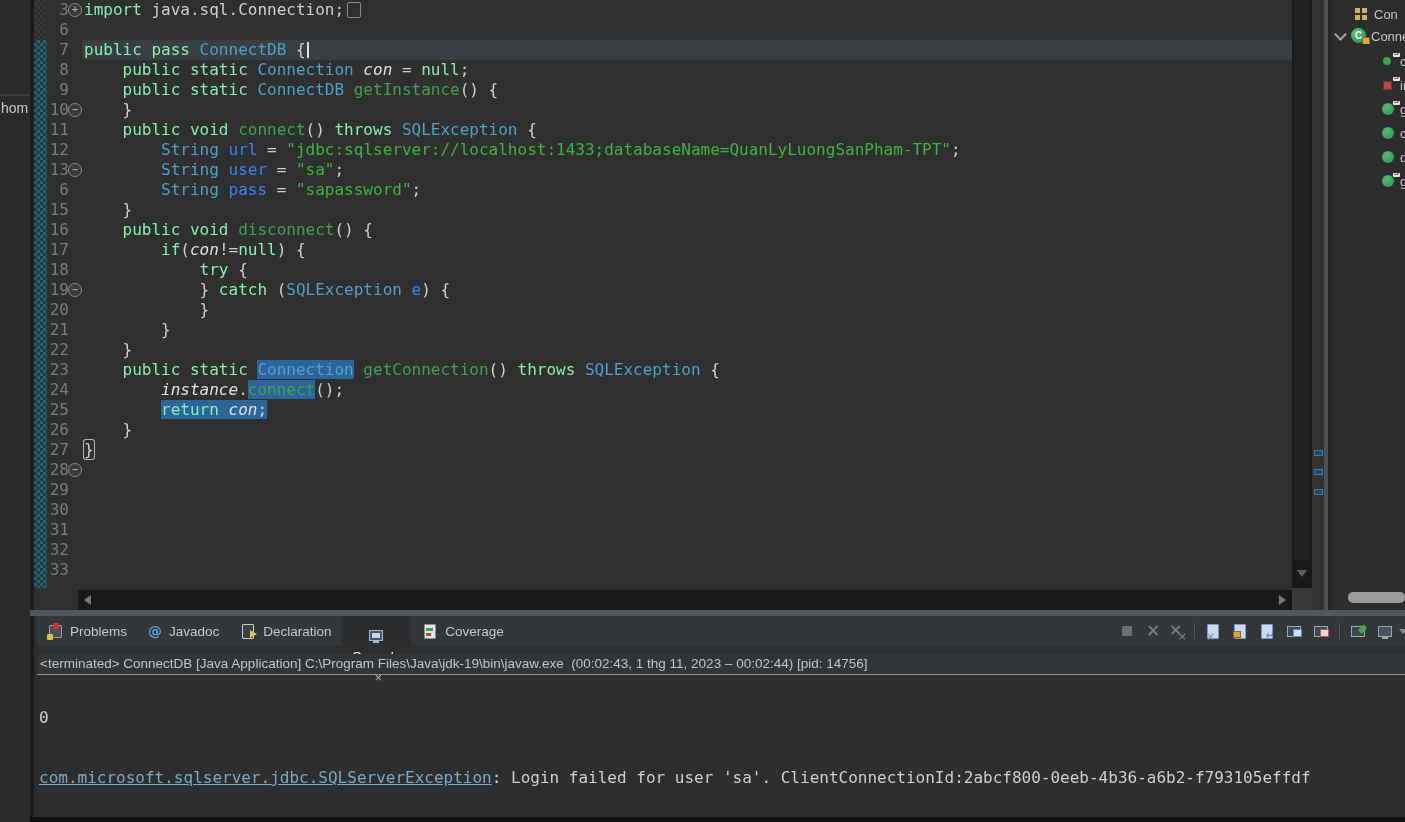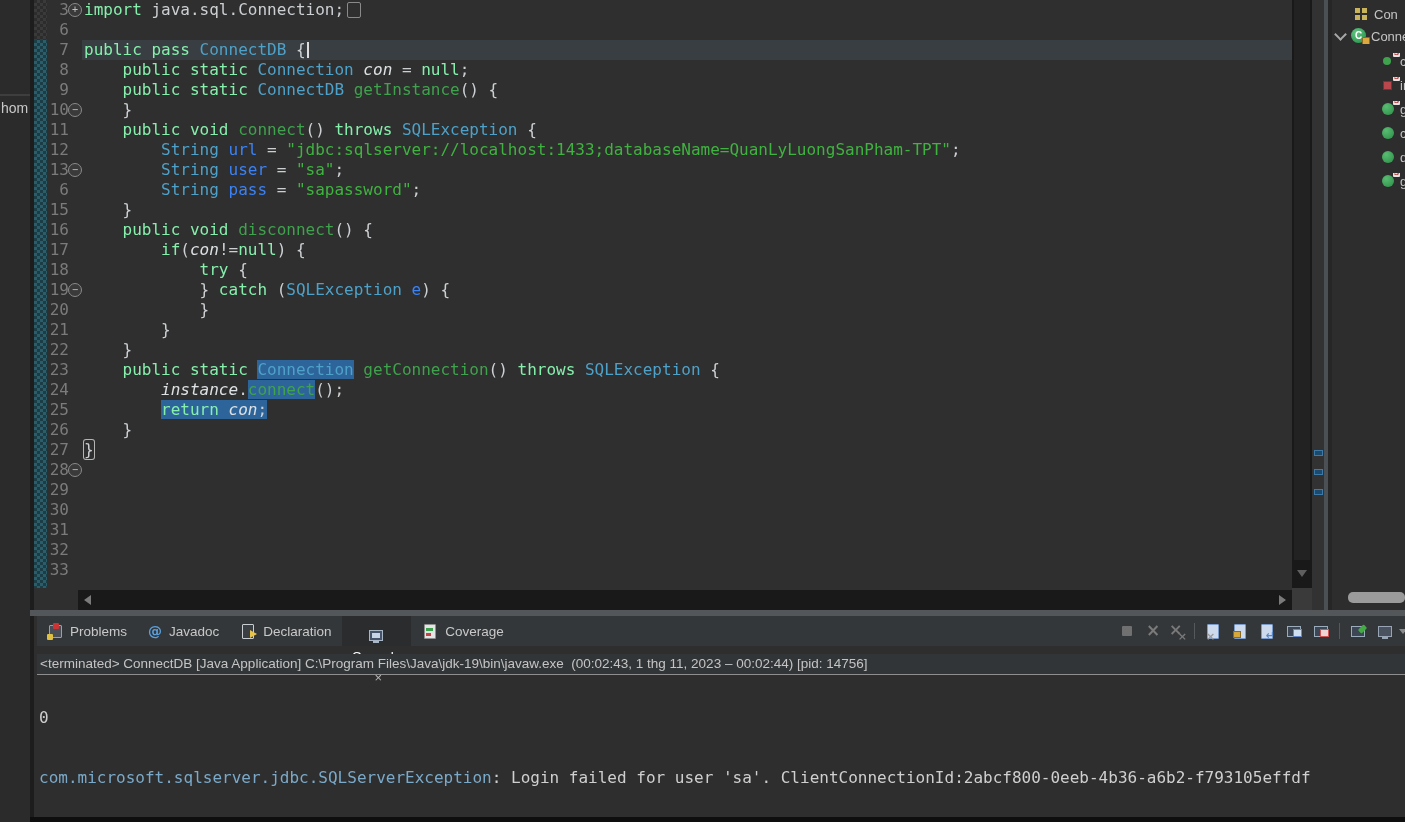--- a/index.html
+++ b/index.html
@@ -83,21 +83,21 @@
        font:13.5px "Liberation Sans",sans-serif;cursor:pointer;white-space:nowrap;}
   .tab.active{background:#2a2c2e;color:#ffffff;flex-direction:column;}
   .tab .close{margin-left:4px;color:#b8b8b8;font:13px "Liberation Sans",sans-serif;}
   #toolbar{position:absolute;left:1082px;top:0;height:30px;display:flex;align-items:center;gap:9px;}
   .toolbar-sep{width:1px;height:16px;background:#55585c;}
   #status{position:absolute;left:0;top:30px;width:100%;height:21px;padding-left:3px;box-sizing:border-box;
           font:13.5px "Liberation Sans",sans-serif;color:#c4c4c4;background:#323537;
           border-bottom:1px solid #8e8e8e;white-space:pre;line-height:20px;overflow:hidden;margin-top:8px;}
   #output{position:absolute;left:0;top:52px;width:100%;font-size:16px;line-height:20px;color:#cfcfcf;
           white-space:pre;padding-left:2px;}
-  #output a{color:#7aa9c9;cursor:pointer;}
+  #output a{color:#7aa9c9;text-decoration:underline;cursor:pointer;}
   #bottom-edge{left:30px;top:817px;width:1375px;height:5px;background:#0e0e0e;}
 
   
   .icon{display:inline-block;position:relative;width:16px;height:16px;flex:none;}
   .icon-problems{width:11px;height:11px;margin:2px;background:#4a4f57;border:1px solid #9aa0a8;border-radius:1px;}
   .icon-problems::before{content:"";position:absolute;top:-3px;left:3px;width:6px;height:6px;background:#cc3333;border-radius:1px;}
   .icon-problems::after{content:"";position:absolute;bottom:-3px;left:-3px;width:6px;height:6px;background:#e0c040;border-radius:1px;}
   .icon-javadoc::before{content:"@";position:absolute;top:0;left:1px;color:#5aa0dd;
         font:bold 14px/16px "DejaVu Sans",sans-serif;}
   .icon-declaration{width:10px;height:13px;margin:1px 3px;background:#3a3f44;border:1px solid #c8cdd2;border-radius:1px;}

